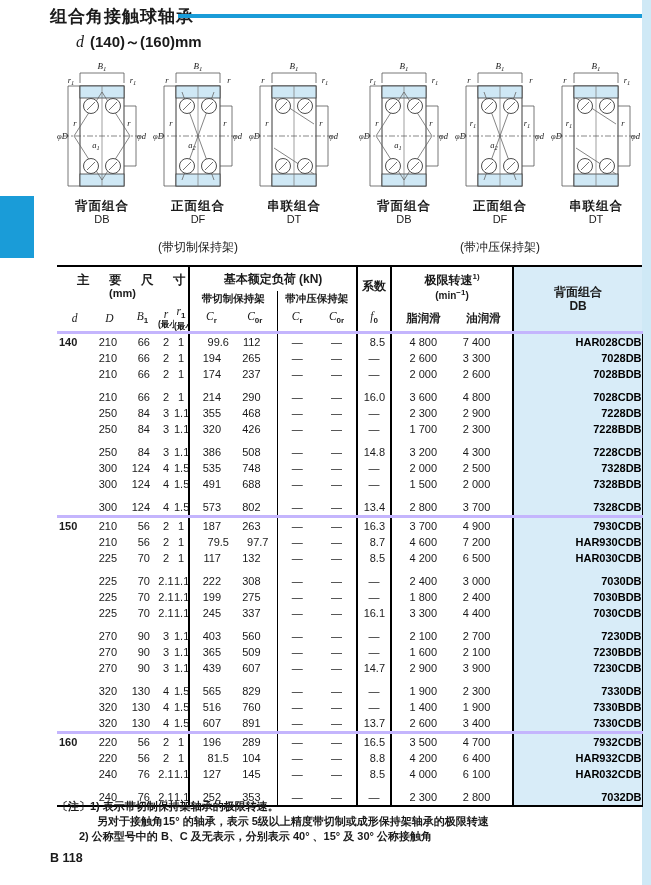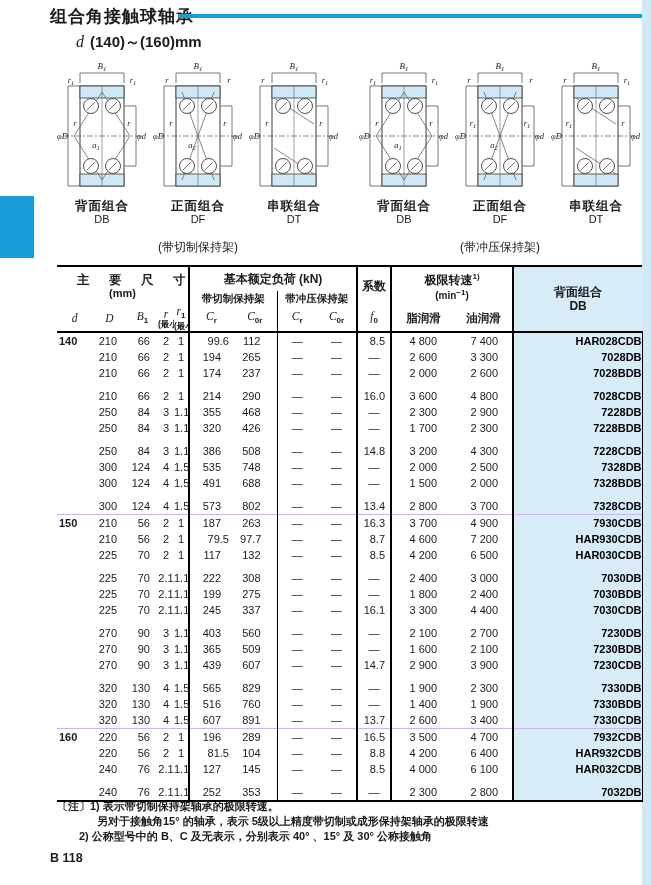--- a/index.html
+++ b/index.html
@@ -23,41 +23,41 @@
   svg text{font-family:"Liberation Serif",serif;font-style:italic;fill:#222;}
   
   table.tbl{position:absolute;left:57px;top:265px;width:585px;border-collapse:collapse;table-layout:fixed;font-size:11px;}
   .tbl th,.tbl td{padding:0;line-height:16px;height:16px;white-space:nowrap;overflow:hidden;text-align:center;vertical-align:middle;}
   .tbl thead th{font-weight:bold;}
   .tbl thead tr:first-child th{border-top:2.5px solid #000;}
   .tbl thead tr.hr3 th{border-bottom:2px solid #000;}
   .tbl thead th.thcode{border-bottom:2px solid #000;}
   .vthick{border-left:2px solid #000;}
   .vthin{border-left:1px solid #000;}
-  tr.secfirst td{border-top:1px solid #c4b5fd;}
+  tr.secfirst td{border-top:3px solid #c4b5fd;}
   tr.lastrow td{border-bottom:2.5px solid #000;}
   .hr1 th{height:24px;font-size:12px;}
   .hr2 th{height:14px;font-size:10.5px;line-height:12px;}
   .hr3 th{height:26px;font-size:11.5px;}
   .dimtitle{letter-spacing:8px;font-size:12.5px;line-height:14px;margin-left:20px;}
   .dimunit{font-size:11px;line-height:12px;font-weight:bold;}
   .spd1{line-height:13px;} .spd2{font-size:10px;line-height:11px;font-weight:bold;}
   .min{font-size:8.5px;line-height:9px;}
   .tbl i{font-family:"Liberation Serif",serif;font-style:italic;font-weight:normal;}
   .tbl sub{font-size:8px;} .tbl sup{font-size:8px;}
   .thcode{background:#d8ecf8;font-size:11.5px;}
   .thcode div{line-height:14px;}
   td.code{background:#d8ecf8;text-align:right;padding-left:8px;font-weight:bold;color:#000;}
   td.num{text-align:right;}
   td.c-d{text-align:left;padding-left:2px;font-weight:bold;}
   td.c-D{padding-right:10px;} td.c-B{padding-right:8px;}
   td.c-cr{padding-right:12px;} td.c-cor{padding-right:16px;}
-  td.c-cr.dec{padding-right:4px;} td.c-cor.dec{padding-right:8px;text-align:center;}
+  td.c-cr.dec{padding-right:4px;} td.c-cor.dec{padding-right:8px;}
   td.c-f0{padding-right:5px;text-align:right;} td.c-f0.dash{text-align:center;padding-right:0;}
-  td.c-gr{padding-right:18px;} td.c-oil{padding-right:14px;}
+  td.c-gr{padding-right:18px;} td.c-oil{padding-right:14px;text-align:center;}
   td.code{border-right:1.5px solid #000;}
   tr.gaprow td{height:7px;line-height:7px;}
   
   .notes{position:absolute;left:57px;top:799px;width:580px;font-size:11px;font-weight:bold;}
   .notes div{line-height:15px;}
   .ind0{padding-left:0;} .ind1{padding-left:40px;} .ind2{padding-left:22px;}
   .pageno{position:absolute;left:50px;top:851px;font-size:12.5px;font-weight:bold;}
 </style>
 </head>
 <body>

